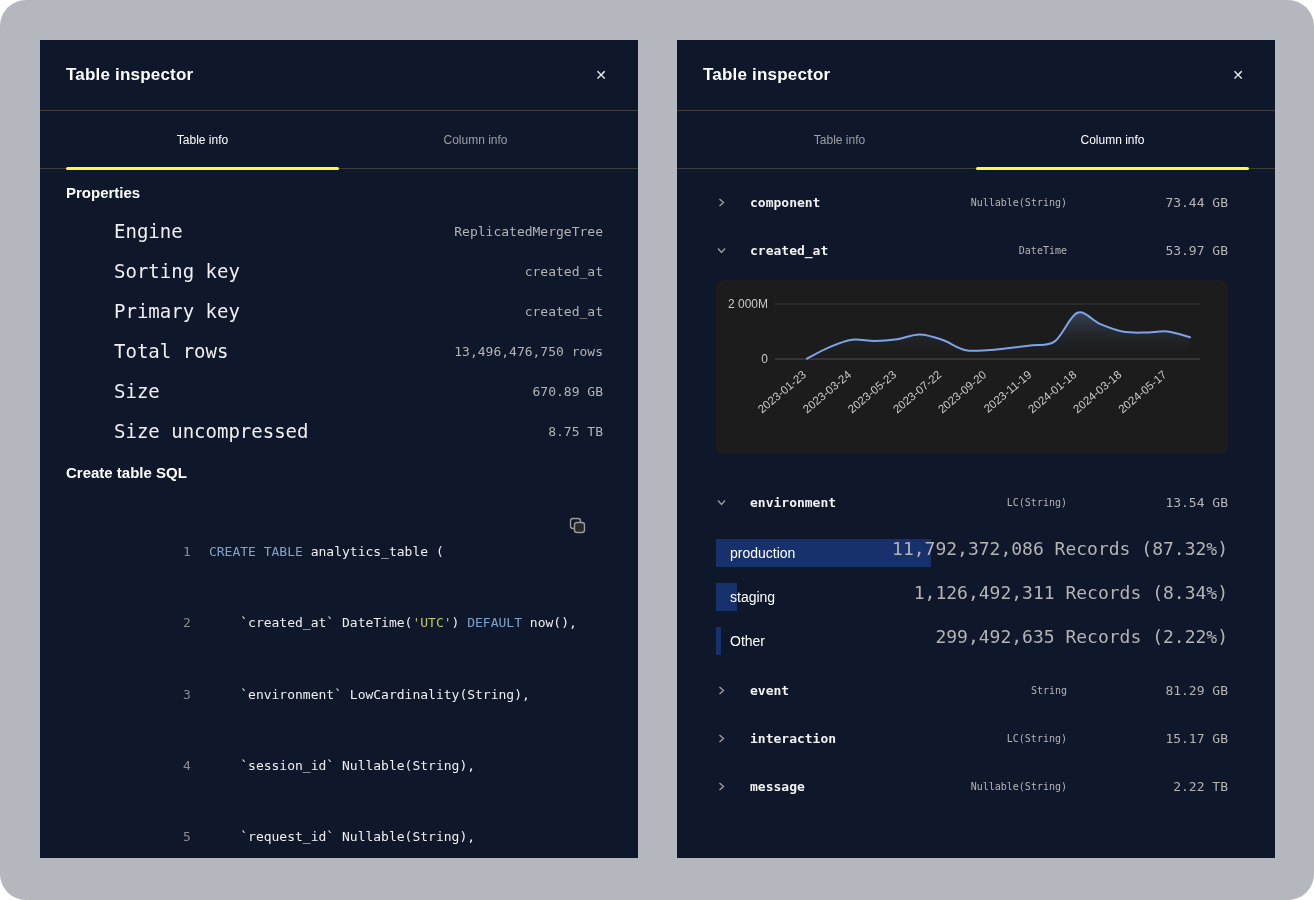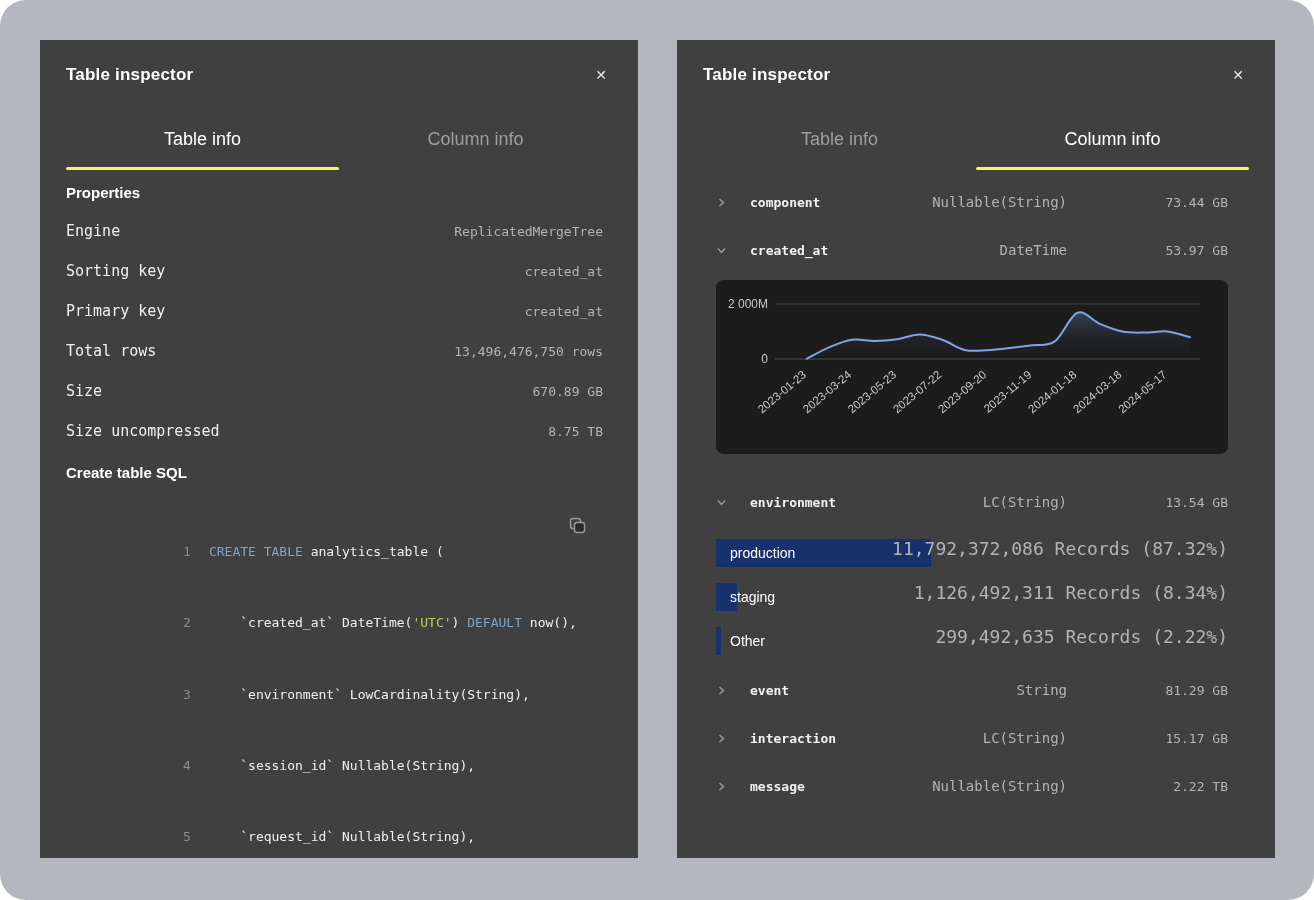--- a/index.html
+++ b/index.html
@@ -1,58 +1,58 @@
 <!DOCTYPE html>
 <html><head>
 <meta charset="utf-8">
 <style>
   * { margin:0; padding:0; box-sizing:border-box; }
   html,body { background:#ffffff; }
   body { width:1314px; height:900px; font-family:"Liberation Sans", sans-serif; }
   .screen { position:relative; width:1314px; height:900px; background:#b4b7be; border-radius:26px; overflow:hidden; }
 
-  .panel { position:absolute; top:40px; width:598px; height:818px; background:#404040; overflow:hidden; }
+  .panel { position:absolute; top:40px; width:598px; height:818px; background:#0f172a; overflow:hidden; }
   .panel.left  { left:40px; }
   .panel.right { left:677px; }
 
   
   .panel-header { position:relative; height:71px; display:flex; align-items:center; padding:0 26px; border-bottom:1px solid #3d3d3d; }
   .panel-title { color:#ffffff; font-size:17px; font-weight:700; letter-spacing:.2px; }
   .close-btn { position:absolute; right:27px; top:50%; transform:translateY(-50%); background:none; border:none; color:#e8e8e8; font-size:14px; cursor:pointer; line-height:1; padding:4px; }
 
   
   .tabs { display:flex; height:58px; padding:0 26px; border-bottom:1px solid #3d3d3d; }
-  .tab { flex:1; position:relative; background:none; border:none; color:#9c9ea0; font-size:18px; font-family:"Liberation Sans",sans-serif; cursor:pointer;text-align:center; }
+  .tab { flex:1; position:relative; background:none; border:none; color:#9c9ea0; font-size:12px; font-family:"Liberation Sans",sans-serif; cursor:pointer;text-align:center; }
   .tab.active { color:#ffffff; }
   .tab.active::after { content:""; position:absolute; left:0; right:0; bottom:-2px; height:3px; background:#f4f65a; border-radius:2px; }
 
   .mono { font-family:"DejaVu Sans Mono", monospace; }
 
   
   .section-heading { margin:13px 26px 7px; color:#ffffff; font-size:15px; font-weight:700; height:22px; line-height:22px; }
   .section-heading.sql { margin-top:11px; }
   .prop-row { height:40px; display:flex; align-items:center; justify-content:space-between; padding:0 35px 0 26px; }
-  .prop-label { color:#f0f0f0; font-size:15px; }
+  .prop-label { color:#f0f0f0; font-size:19px;margin-left:48px; }
   .prop-value { color:#b4b4b4; font-size:13px; }
 
   .code-block { position:relative; margin-top:32px; }
   .code-line { white-space:pre; line-height:23.8px; font-size:13px; padding-left:30px; overflow:hidden; }
   .ln { display:inline-block; width:27px; text-align:right; margin-right:18px; color:#8c8c8c; }
   .tok-pl { color:#f0f0f0; }
   .tok-kw { color:#7ea3cd; }
   .tok-str { color:#bfcb60; }
   .copy-btn { position:absolute; top:-2px; right:50px; width:22px; height:22px; background:none; border:none; cursor:pointer; padding:0; }
 
   
   .right-content { padding-top:9px; }
   .col-row { position:relative; height:48px; display:flex; align-items:center; padding-left:39px; cursor:pointer; }
   .chev { width:11px; height:11px; margin-right:23px; stroke:#9c9c9c; fill:none; stroke-width:1.4; flex:0 0 auto; }
   .chev.expanded { transform:rotate(90deg); }
   .col-name { color:#f2f2f2; font-size:13px; font-weight:700; }
-  .col-type { position:absolute; right:208px; color:#b4b4b4; font-size:14px; }
+  .col-type { position:absolute; right:208px; color:#b4b4b4; font-size:10px; }
   .col-size { position:absolute; right:47px; color:#b4b4b4; font-size:13px; }
 
   .chart-box { margin:6px 0 0 39px; width:512px; height:174px; background:#1c1c1c; border-radius:8px; }
   #trend-svg text { font-family:"Liberation Sans", sans-serif; }
 
   .env-row { margin-top:24px;text-align:center; }
   .dist-row { position:relative; height:44px; display:flex; align-items:center; padding-left:39px; }
   .dist-bar-wrap { position:relative; width:246px; height:19px;text-align:center; }
   .dist-bar { position:absolute; left:0; top:0; height:28px; background:#17316d; }
   .dist-label { position:absolute; left:14px; top:0; line-height:28px; color:#ffffff; font-size:14px; }

